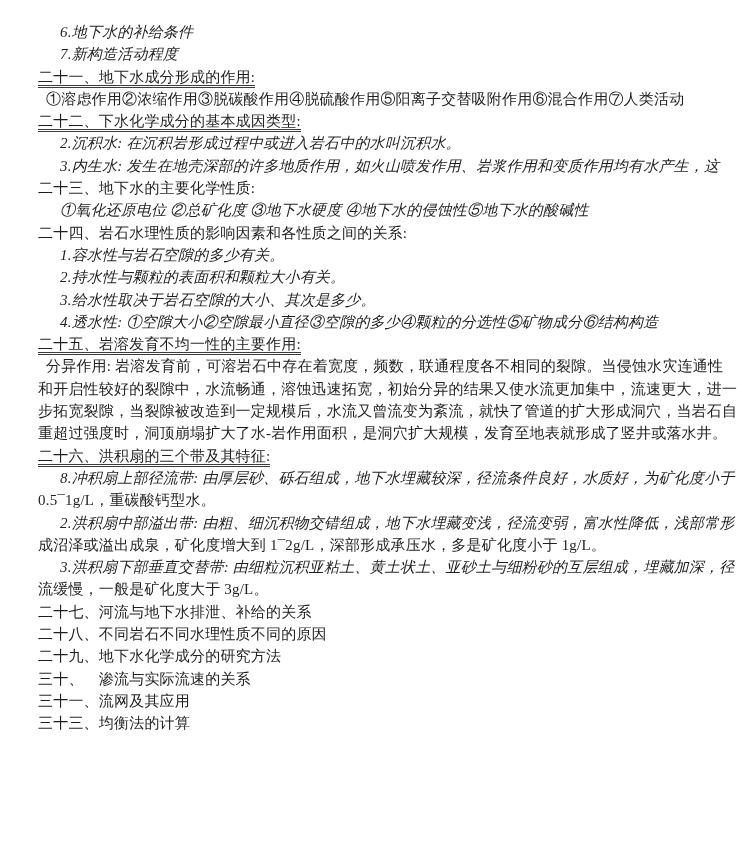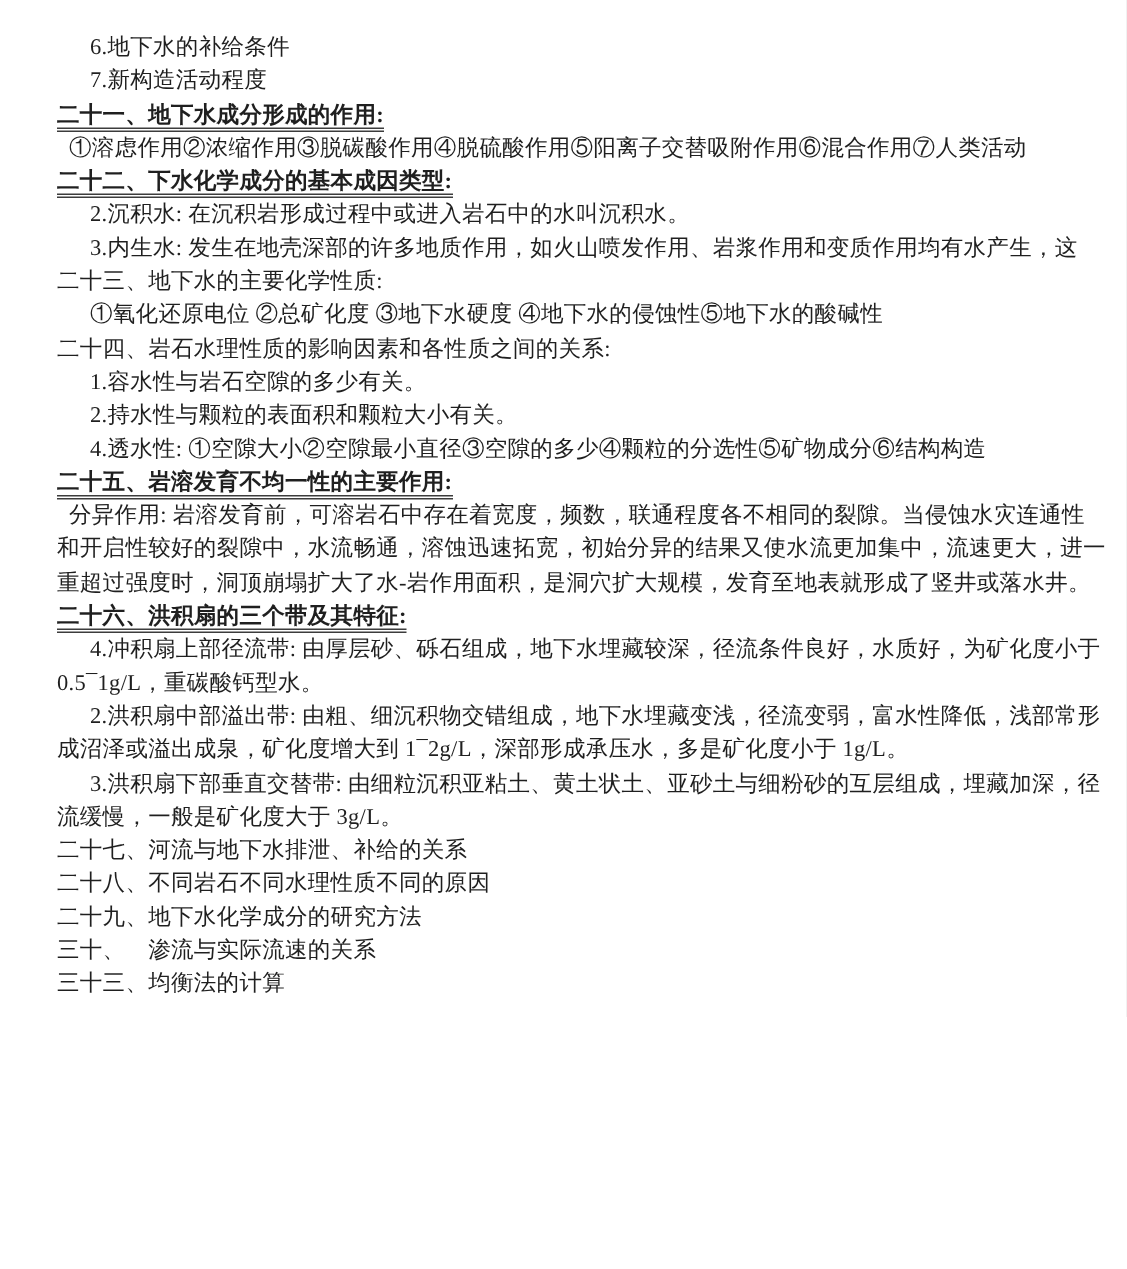--- a/index.html
+++ b/index.html
@@ -17,53 +17,56 @@
     overflow:hidden;
   }
   .line {
     line-height:22.3px;
     height:22.3px;
     white-space:nowrap;
     letter-spacing:0.2px;
   }
   .ind-0 { padding-left:0; }
   .ind-1 { padding-left:8px; }
-  .ind-2 { padding-left:22px; }
+  .ind-2 { padding-left:22px;font-style:italic; }
   .u-none   { border-bottom:none; }
-  .u-double { border-bottom:3px double #3c3c3c;font-weight:bold; }
+  .u-double { border-bottom:3px double #3c3c3c; }
   .u-single { border-bottom:2px solid #6e6e6e; }
 </style>
 </head>
 <body>
 
 <div class="page">
   <div>
       <div class="line ind-2"><span class="u-none">6.地下水的补给条件</span></div>
       <div class="line ind-2"><span class="u-none">7.新构造活动程度</span></div>
       <div class="line ind-0"><span class="u-double">二十一、地下水成分形成的作用:</span></div>
       <div class="line ind-1"><span class="u-none">①溶虑作用②浓缩作用③脱碳酸作用④脱硫酸作用⑤阳离子交替吸附作用⑥混合作用⑦人类活动</span></div>
       <div class="line ind-0"><span class="u-double">二十二、下水化学成分的基本成因类型:</span></div>
       <div class="line ind-2"><span class="u-none">2.沉积水: 在沉积岩形成过程中或进入岩石中的水叫沉积水。</span></div>
       <div class="line ind-2"><span class="u-none">3.内生水: 发生在地壳深部的许多地质作用，如火山喷发作用、岩浆作用和变质作用均有水产生，这</span></div>
       <div class="line ind-0"><span class="u-none">二十三、地下水的主要化学性质:</span></div>
       <div class="line ind-2"><span class="u-none">①氧化还原电位 ②总矿化度 ③地下水硬度 ④地下水的侵蚀性⑤地下水的酸碱性</span></div>
       <div class="line ind-0"><span class="u-none">二十四、岩石水理性质的影响因素和各性质之间的关系:</span></div>
       <div class="line ind-2"><span class="u-none">1.容水性与岩石空隙的多少有关。</span></div>
       <div class="line ind-2"><span class="u-none">2.持水性与颗粒的表面积和颗粒大小有关。</span></div>
+      <div class="line ind-2"><span class="u-none">3.给水性取决于岩石空隙的大小、其次是多少。</span></div>
       <div class="line ind-2"><span class="u-none">4.透水性: ①空隙大小②空隙最小直径③空隙的多少④颗粒的分选性⑤矿物成分⑥结构构造</span></div>
       <div class="line ind-0"><span class="u-double">二十五、岩溶发育不均一性的主要作用:</span></div>
       <div class="line ind-1"><span class="u-none">分异作用: 岩溶发育前，可溶岩石中存在着宽度，频数，联通程度各不相同的裂隙。当侵蚀水灾连通性</span></div>
       <div class="line ind-0"><span class="u-none">和开启性较好的裂隙中，水流畅通，溶蚀迅速拓宽，初始分异的结果又使水流更加集中，流速更大，进一</span></div>
+      <div class="line ind-0"><span class="u-none">步拓宽裂隙，当裂隙被改造到一定规模后，水流又曾流变为紊流，就快了管道的扩大形成洞穴，当岩石自</span></div>
       <div class="line ind-0"><span class="u-none">重超过强度时，洞顶崩塌扩大了水-岩作用面积，是洞穴扩大规模，发育至地表就形成了竖井或落水井。</span></div>
       <div class="line ind-0"><span class="u-double">二十六、洪积扇的三个带及其特征:</span></div>
-      <div class="line ind-2"><span class="u-none">4.冲积扇上部径流带: 由厚层砂、砾石组成，地下水埋藏较深，径流条件良好，水质好，为矿化度小于</span></div>
+      <div class="line ind-2"><span class="u-none">8.冲积扇上部径流带: 由厚层砂、砾石组成，地下水埋藏较深，径流条件良好，水质好，为矿化度小于</span></div>
       <div class="line ind-0"><span class="u-none">0.5¯1g/L，重碳酸钙型水。</span></div>
       <div class="line ind-2"><span class="u-none">2.洪积扇中部溢出带: 由粗、细沉积物交错组成，地下水埋藏变浅，径流变弱，富水性降低，浅部常形</span></div>
       <div class="line ind-0"><span class="u-none">成沼泽或溢出成泉，矿化度增大到 1¯2g/L，深部形成承压水，多是矿化度小于 1g/L。</span></div>
       <div class="line ind-2"><span class="u-none">3.洪积扇下部垂直交替带: 由细粒沉积亚粘土、黄土状土、亚砂土与细粉砂的互层组成，埋藏加深，径</span></div>
       <div class="line ind-0"><span class="u-none">流缓慢，一般是矿化度大于 3g/L。</span></div>
       <div class="line ind-0"><span class="u-none">二十七、河流与地下水排泄、补给的关系</span></div>
       <div class="line ind-0"><span class="u-none">二十八、不同岩石不同水理性质不同的原因</span></div>
       <div class="line ind-0"><span class="u-none">二十九、地下水化学成分的研究方法</span></div>
       <div class="line ind-0"><span class="u-none">三十、　渗流与实际流速的关系</span></div>
+      <div class="line ind-0"><span class="u-none">三十一、流网及其应用</span></div>
       <div class="line ind-0"><span class="u-none">三十三、均衡法的计算</span></div>
     </div>
 </div>
 
 </body></html>

